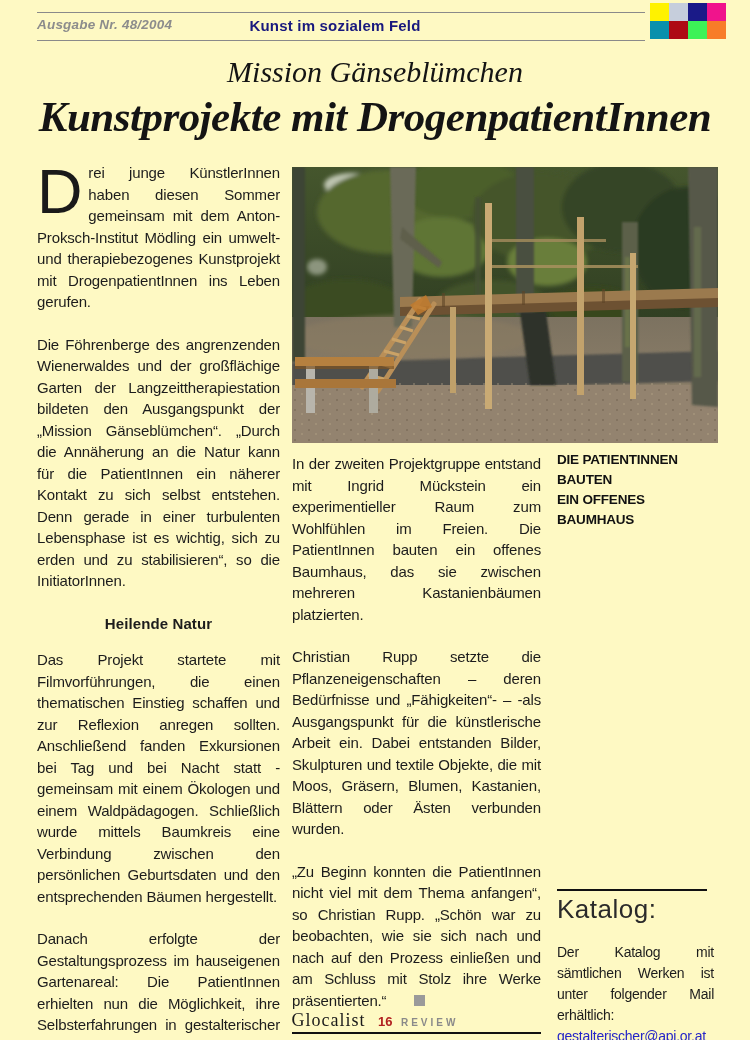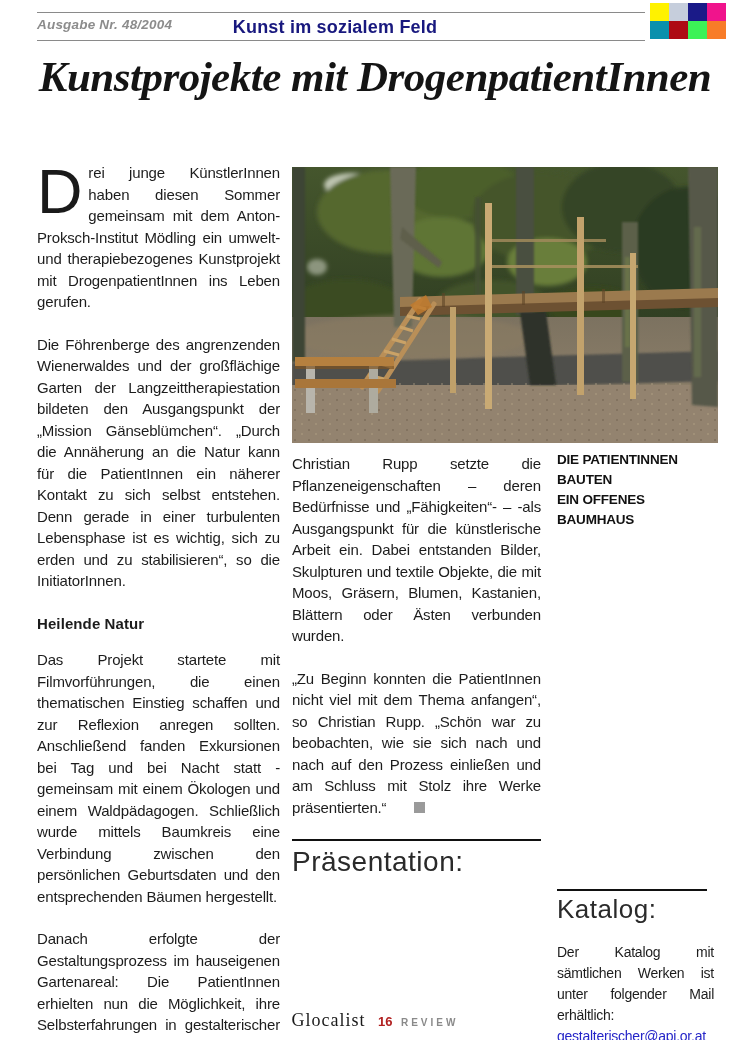--- a/index.html
+++ b/index.html
@@ -1,45 +1,45 @@
 <!DOCTYPE html>
 <html lang="de"><head>
 <meta charset="utf-8">
 <style>
   html,body{margin:0;padding:0;background:#e8e8e8;}
   .page{
     position:relative;width:750px;height:1040px;margin:0 auto;
-    background:#ffffff;overflow:hidden;
+    background:#fef9c3;overflow:hidden;
     font-family:"Liberation Sans","DejaVu Sans",sans-serif;
     color:#1c1c1c;
   }
   
   .header{position:absolute;left:37px;top:0;width:608px;}
   .header .rule{height:1px;background:#8a8a8a;}
   .header .rule.top{margin-top:12px;}
   .header .rule.bottom{margin-top:5px;}
   .header-row{position:relative;height:18px;margin-top:4px;}
   .issue{position:absolute;left:0;top:0;font-style:italic;font-weight:bold;
          font-size:13.5px;color:#8c8c8c;letter-spacing:.2px;}
   .section-title{position:absolute;left:0;right:12px;text-align:center;top:0;
-         font-weight:bold;font-size:18px;color:#18187e;letter-spacing:.2px;}
+         font-weight:bold;font-size:15px;color:#18187e;letter-spacing:.2px;}
   .color-grid{position:absolute;left:650px;top:3px;width:76px;
          display:grid;grid-template-columns:repeat(4,19px);grid-auto-rows:18px;}
   .color-grid div{width:19px;height:18px;}
   
   .titles{position:absolute;left:0;top:52px;width:750px;text-align:center;
           font-family:"Liberation Serif","DejaVu Serif",serif;font-style:italic;color:#141414;}
   .title-line1{font-size:30px;line-height:40px;font-weight:400;}
   .title-line2{font-size:43px;line-height:50px;font-weight:700;letter-spacing:-.5px;}
   
   .body-text{font-size:15px;line-height:21.5px;text-align:justify;letter-spacing:-.15px;}
   .body-text p{margin:0 0 21px 0;}
   .col-left{position:absolute;left:37px;top:162px;width:243px;}
   .col-mid{position:absolute;left:292px;top:453px;width:249px;}
-  .col-heading{font-weight:bold;font-size:15px;text-align:left;margin:17px 0 15px 0;letter-spacing:.1px;}
+  .col-heading{font-weight:bold;font-size:15px;text-align:center;margin:17px 0 15px 0;letter-spacing:.1px;}
   .dropcap{float:left;font-size:63px;line-height:50px;padding:4px 6px 0 0;
            font-family:"Liberation Sans",sans-serif;color:#1a1a1a;}
   .end-mark{display:inline-block;width:11px;height:11px;background:#9a9a9a;
             margin-left:28px;vertical-align:baseline;}
   
   .photo{position:absolute;left:292px;top:167px;width:426px;height:276px;overflow:hidden;}
   .photo svg{display:block;}
   .caption{position:absolute;left:557px;top:450px;width:168px;
            font-weight:bold;font-size:13.5px;line-height:20px;color:#111;letter-spacing:-.2px;}
   
@@ -82,20 +82,21 @@
     <div style="background:#c6cedc"></div>
     <div style="background:#1a1a88"></div>
     <div style="background:#f0148c"></div>
     <div style="background:#0990ac"></div>
     <div style="background:#ae0a14"></div>
     <div style="background:#3cf257"></div>
     <div style="background:#f87c28"></div>
   </div>
 
   <div class="titles">
+    <div class="title-line1">Mission Gänseblümchen</div>
     <div class="title-line2">Kunstprojekte mit DrogenpatientInnen</div>
   </div>
 
   <div class="col-left body-text">
     <p><span class="dropcap">D</span><span>rei junge KünstlerInnen haben diesen Sommer gemeinsam mit dem Anton-Proksch-Institut Mödling ein umwelt- und therapiebezogenes Kunstprojekt mit DrogenpatientInnen ins Leben gerufen.</span></p>
     <p>Die Föhrenberge des angrenzenden Wienerwaldes und der großflächige Garten der Langzeittherapiestation bildeten den Ausgangspunkt der „Mission Gänseblümchen“. „Durch die Annäherung an die Natur kann für die PatientInnen ein näherer Kontakt zu sich selbst entstehen. Denn gerade in einer turbulenten Lebensphase ist es wichtig, sich zu erden und zu stabilisieren“, so die InitiatorInnen.</p>
     <div class="col-heading">Heilende Natur</div>
     <p>Das Projekt startete mit Filmvorführungen, die einen thematischen Einstieg schaffen und zur Reflexion anregen sollten. Anschließend fanden Exkursionen bei Tag und bei Nacht statt - gemeinsam mit einem Ökologen und einem Waldpädagogen. Schließlich wurde mittels Baumkreis eine Verbindung zwischen den persönlichen Geburtsdaten und den entsprechenden Bäumen hergestellt.</p>
     <p>Danach erfolgte der Gestaltungsprozess im hauseigenen Gartenareal: Die PatientInnen erhielten nun die Möglichkeit, ihre Selbsterfahrungen in gestalterischer Arbeit umzusetzen.</p>
 
@@ -198,20 +199,21 @@
       <rect x="3" y="199" width="99" height="3" fill="#7c5222" opacity=".7"></rect>
     </svg>
   </div>
 
   <div class="caption">
     <div>DIE PATIENTINNEN BAUTEN</div>
     <div>EIN OFFENES BAUMHAUS</div>
   </div>
 
   <div class="col-mid body-text">
+    <p>In der zweiten Projektgruppe entstand mit Ingrid Mückstein ein experimentieller Raum zum Wohlfühlen im Freien. Die PatientInnen bauten ein offenes Baumhaus, das sie zwischen mehreren Kastanienbäumen platzierten.</p>
     <p>Christian Rupp setzte die Pflanzeneigenschaften – deren Bedürfnisse und „Fähigkeiten“- – -als Ausgangspunkt für die künstlerische Arbeit ein. Dabei entstanden Bilder, Skulpturen und textile Objekte, die mit Moos, Gräsern, Blumen, Kastanien, Blättern oder Ästen verbunden wurden.</p>
     <p><span>„Zu Beginn konnten die PatientInnen nicht viel mit dem Thema anfangen“, so Christian Rupp. „Schön war zu beobachten, wie sie sich nach und nach auf den Prozess einließen und am Schluss mit Stolz ihre Werke präsentierten.“</span><span class="end-mark"></span></p>
 
     <div class="praes">
       <div class="rule-top"></div>
       <h3>Präsentation:</h3>
 
     </div>
   </div>
 

